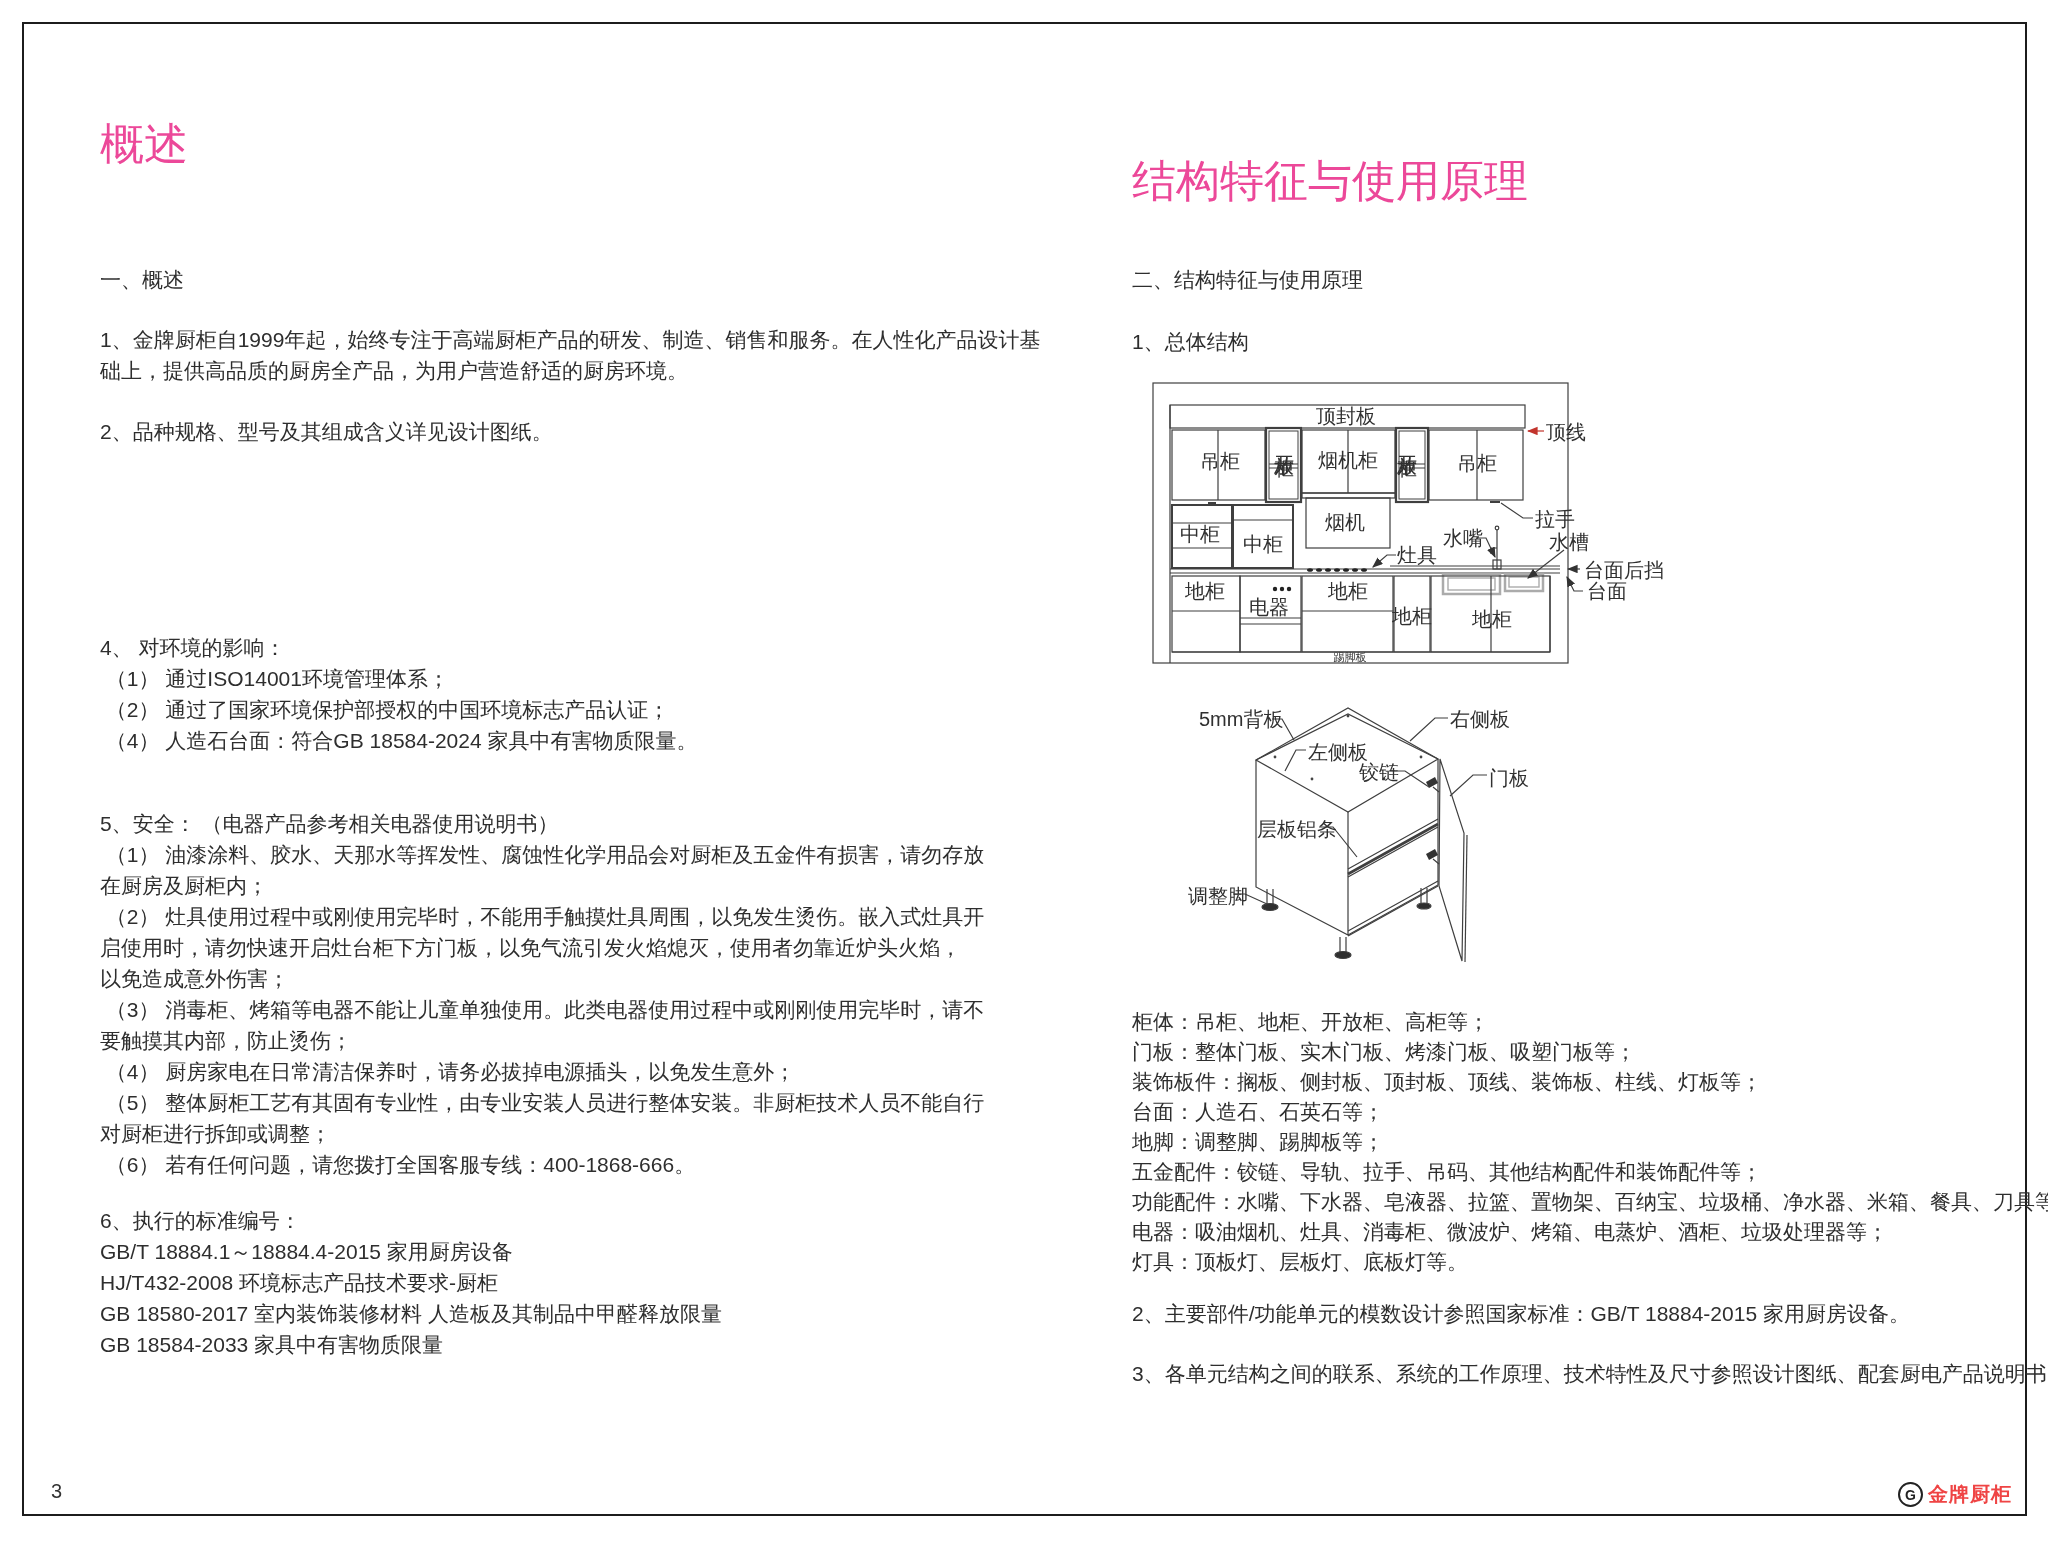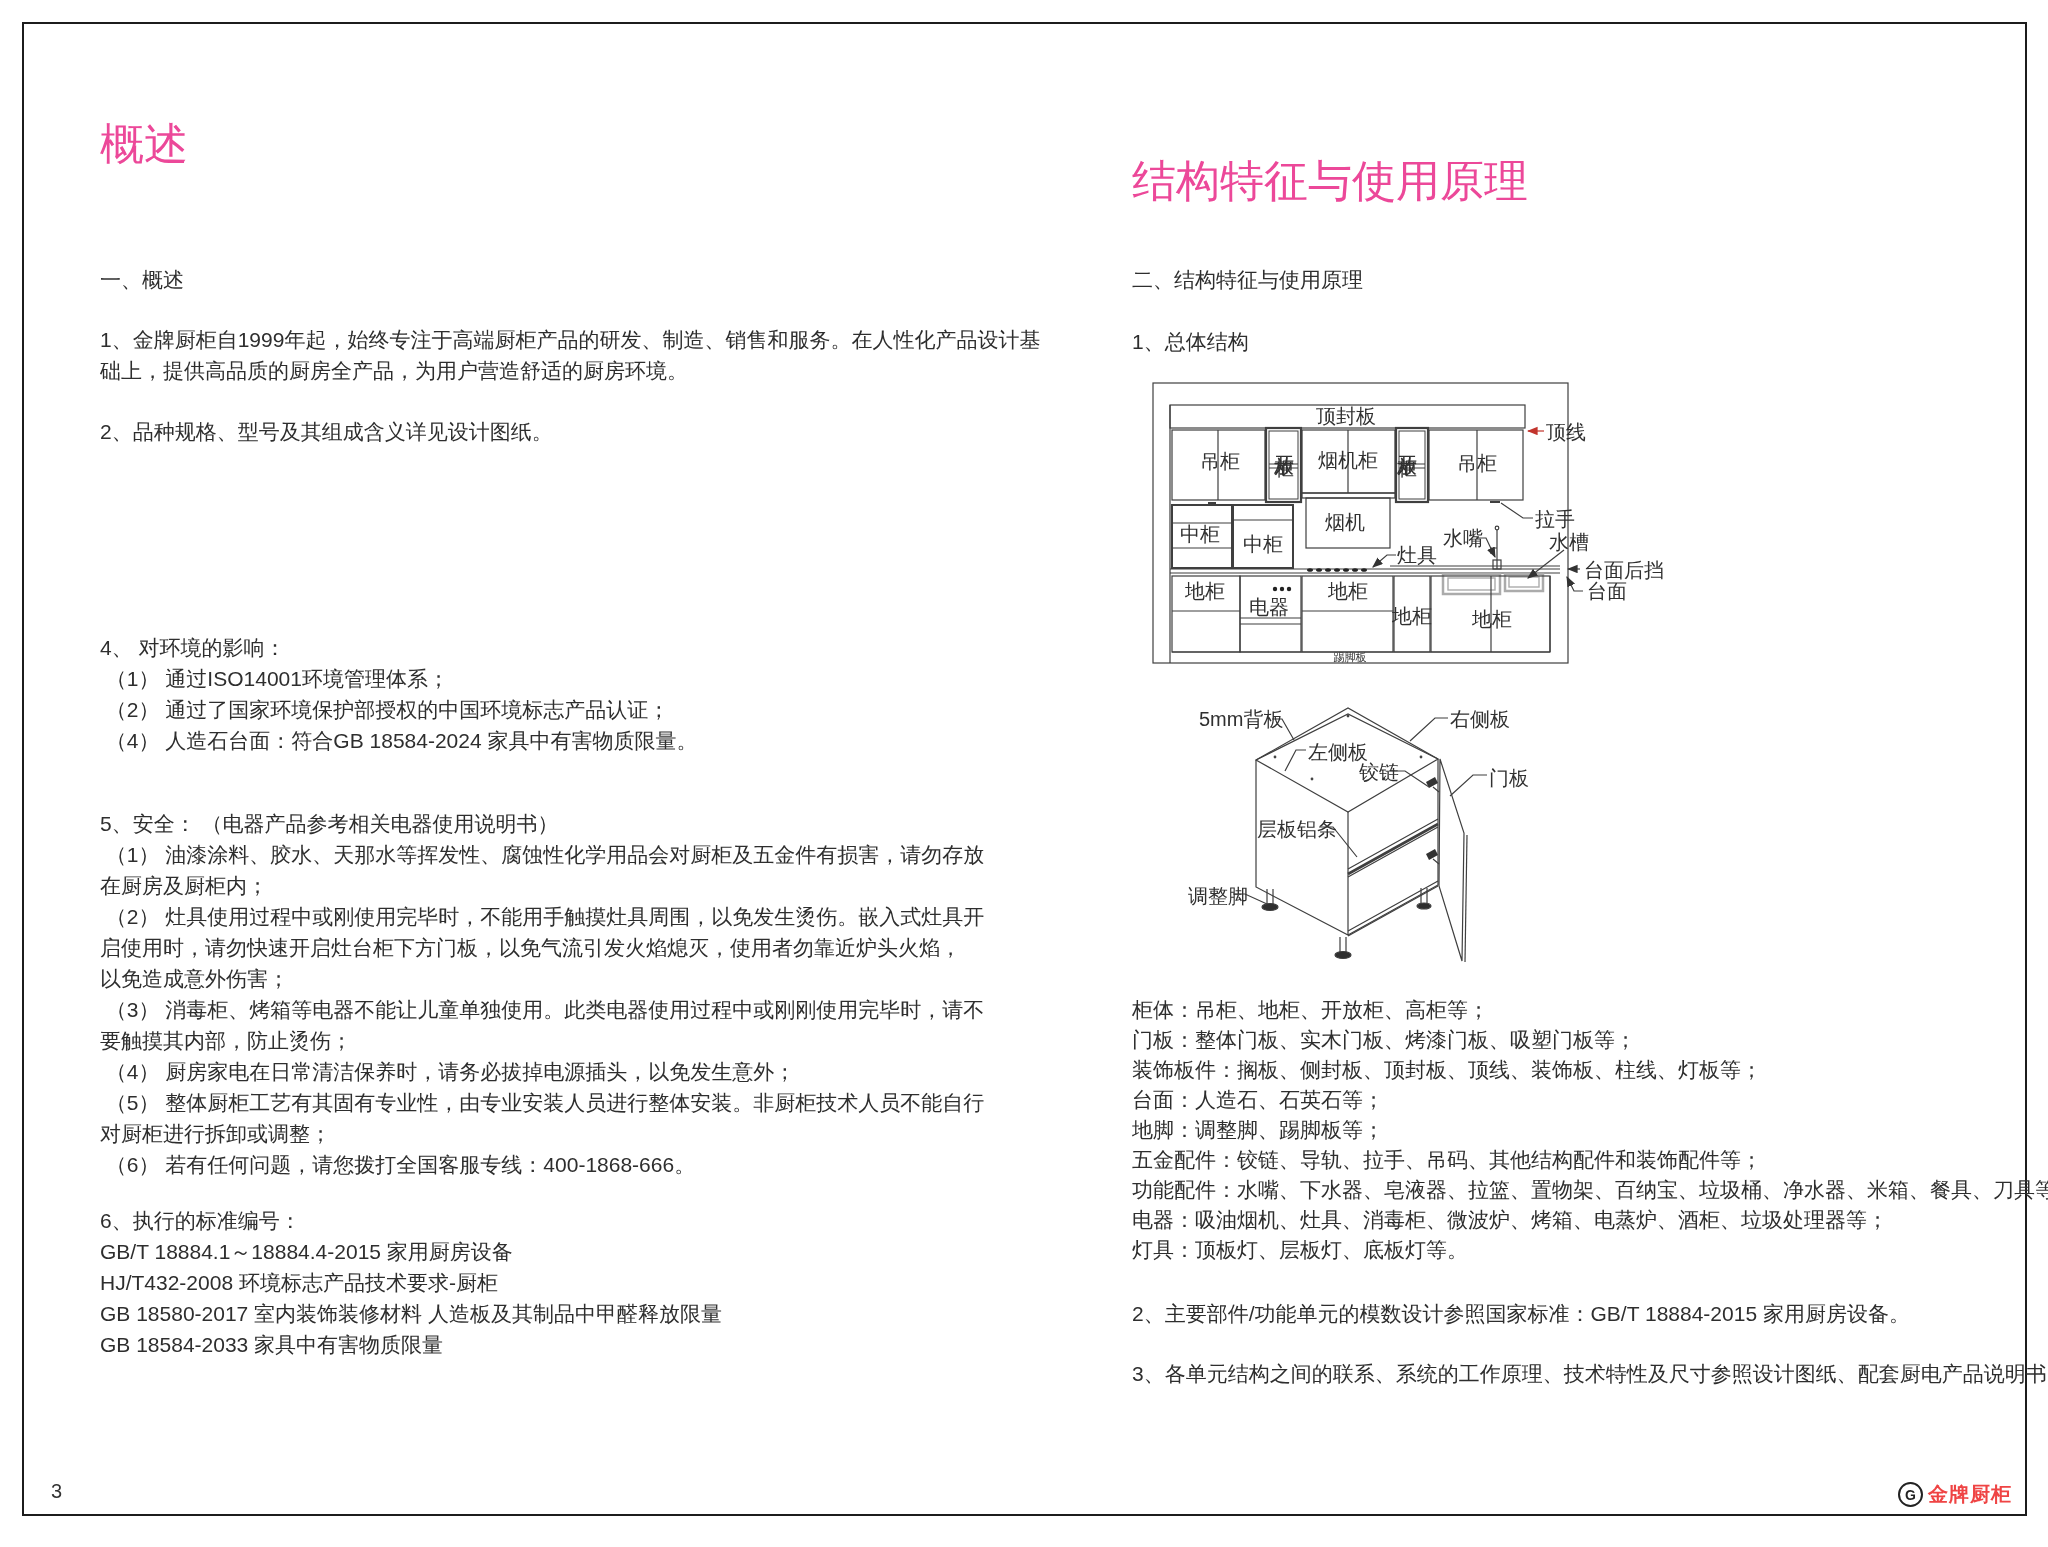--- a/index.html
+++ b/index.html
@@ -4,21 +4,21 @@
 <style>
   html,body{margin:0;padding:0;background:#e8e8e8;}
   .canvas{position:relative;width:2048px;height:1547px;background:#ffffff;overflow:hidden;
           font-family:"Liberation Sans","DejaVu Sans",sans-serif;color:#2d2d2d;}
   .page-border{position:absolute;left:22px;top:22px;width:2001px;height:1490px;border:2px solid #1c1c1c;}
   .title{position:absolute;margin:0;font-size:44px;font-weight:500;color:#ec4899;white-space:nowrap;}
   .t-left{left:100px;top:115px;}
   .t-right{left:1132px;top:120px;margin-top:32px;}
   .tcol{position:absolute;left:100px;width:910px;font-size:21px;line-height:31px;color:#2e2e2e;}
   .rcol{left:1132px;}
-  .comp{line-height:30px;}
+  .comp{line-height:30px;margin-top:12px;}
   .ln{white-space:pre;}
   .diag{position:absolute;}
   .diag svg{position:absolute;left:0;top:0;stroke:#3f3f3f;stroke-width:1.2;fill:none;}
   .dlab{position:absolute;font-size:20px;line-height:17px;color:#303030;white-space:nowrap;}
   .ctr{transform:translateX(-50%);}
   .vert{writing-mode:vertical-rl;letter-spacing:1px;}
   .small{font-size:11px;line-height:12px;}
   .pagenum{position:absolute;left:51px;top:1480px;font-size:20px;color:#333;}
   .brand{position:absolute;left:1898px;top:1481px;display:flex;align-items:center;gap:5px;}
   .brand .gmark{width:21px;height:21px;border:2.2px solid #222;border-radius:50%;display:flex;

